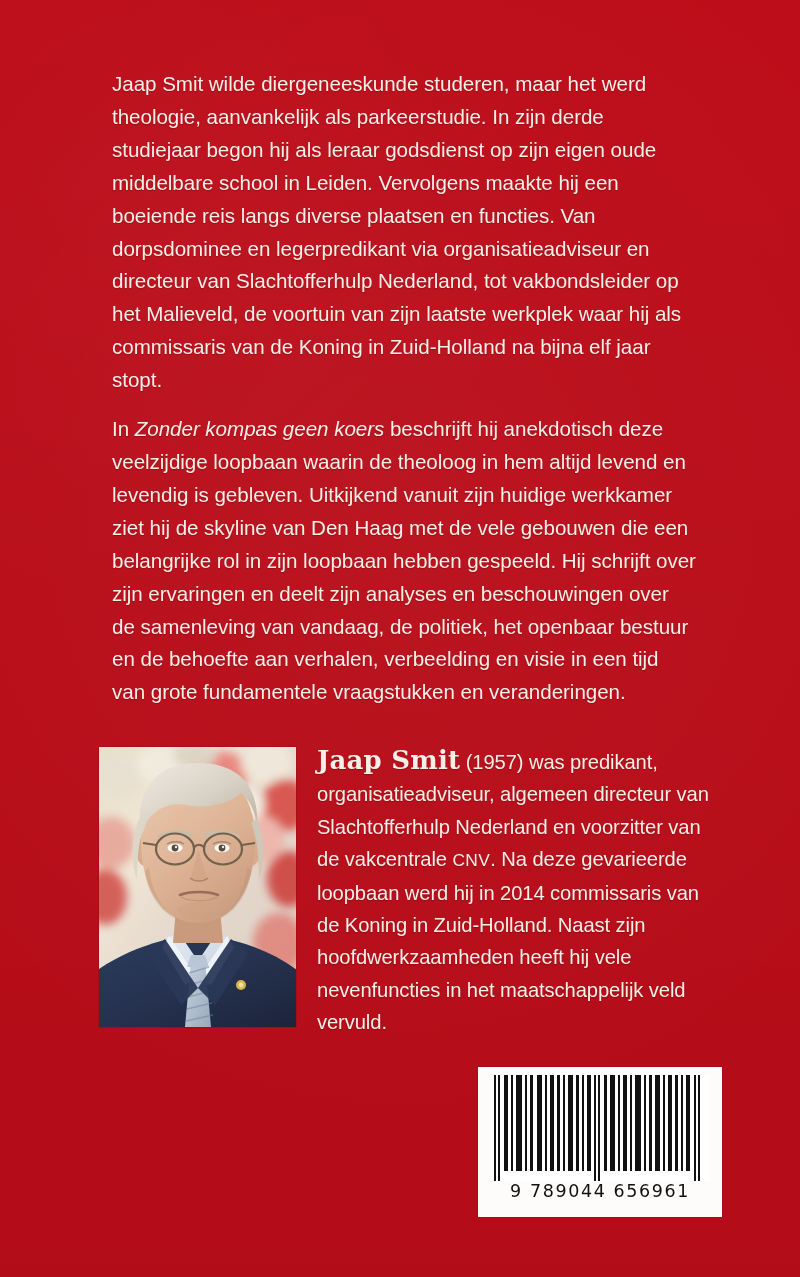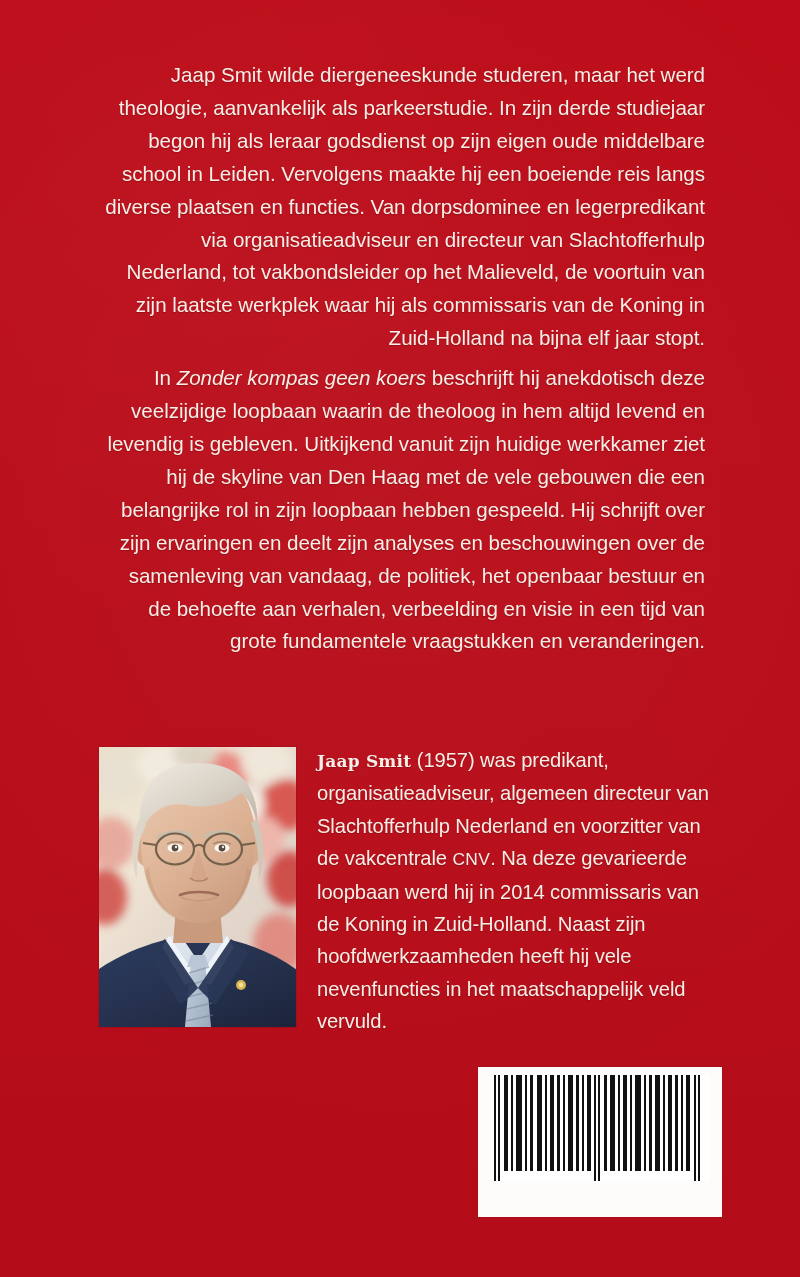--- a/index.html
+++ b/index.html
@@ -38,22 +38,21 @@
     width: 616px;
     z-index: 3;
     color: #f6efe7;
     font-size: 20.6px;
     line-height: 32.9px;
     font-weight: 400;
     letter-spacing: -0.05px;
     text-shadow: 0 1px 1px rgba(90,0,6,0.35);
   }
   .blurb p {
-    margin: 7px;
-    text-align: right;
+    margin: 16px;
   }
   .blurb em {
   }
 
   
   .author-block {
     position: absolute;
     left: 96px;
     top: 744px;
     width: 616px;
@@ -85,21 +84,21 @@
     color: #f6efe7;
     font-size: 20.2px;
     line-height: 32.4px;
     letter-spacing: -0.1px;
     text-shadow: 0 1px 1px rgba(90,0,6,0.35);
   }
   .author-bio p { margin: 0; }
   .author-name {
     font-family: "DejaVu Serif", "Liberation Serif", serif;
     font-weight: 700;
-    font-size: 17px;
+    font-size: 26px;
     letter-spacing: 0.2px;
   }
   .smallcaps {
     font-size: 0.86em;
     letter-spacing: 0.4px;
   }
 
   
   .barcode-box {
     position: absolute;
@@ -342,17 +341,18 @@
             <rect x="178" y="0" width="4" height="96"></rect>
             <rect x="185" y="0" width="3" height="96"></rect>
             <rect x="191" y="0" width="2" height="96"></rect>
             <rect x="196" y="0" width="4" height="96"></rect>
 
             <rect x="204" y="0" width="2" height="106"></rect>
             <rect x="208" y="0" width="2" height="106"></rect>
           </g>
         </svg>
       </div>
+      <div class="barcode-digits">9 789044 656961</div>
     </div>
   </div>
 
 
 </div>
 
 </body></html>

